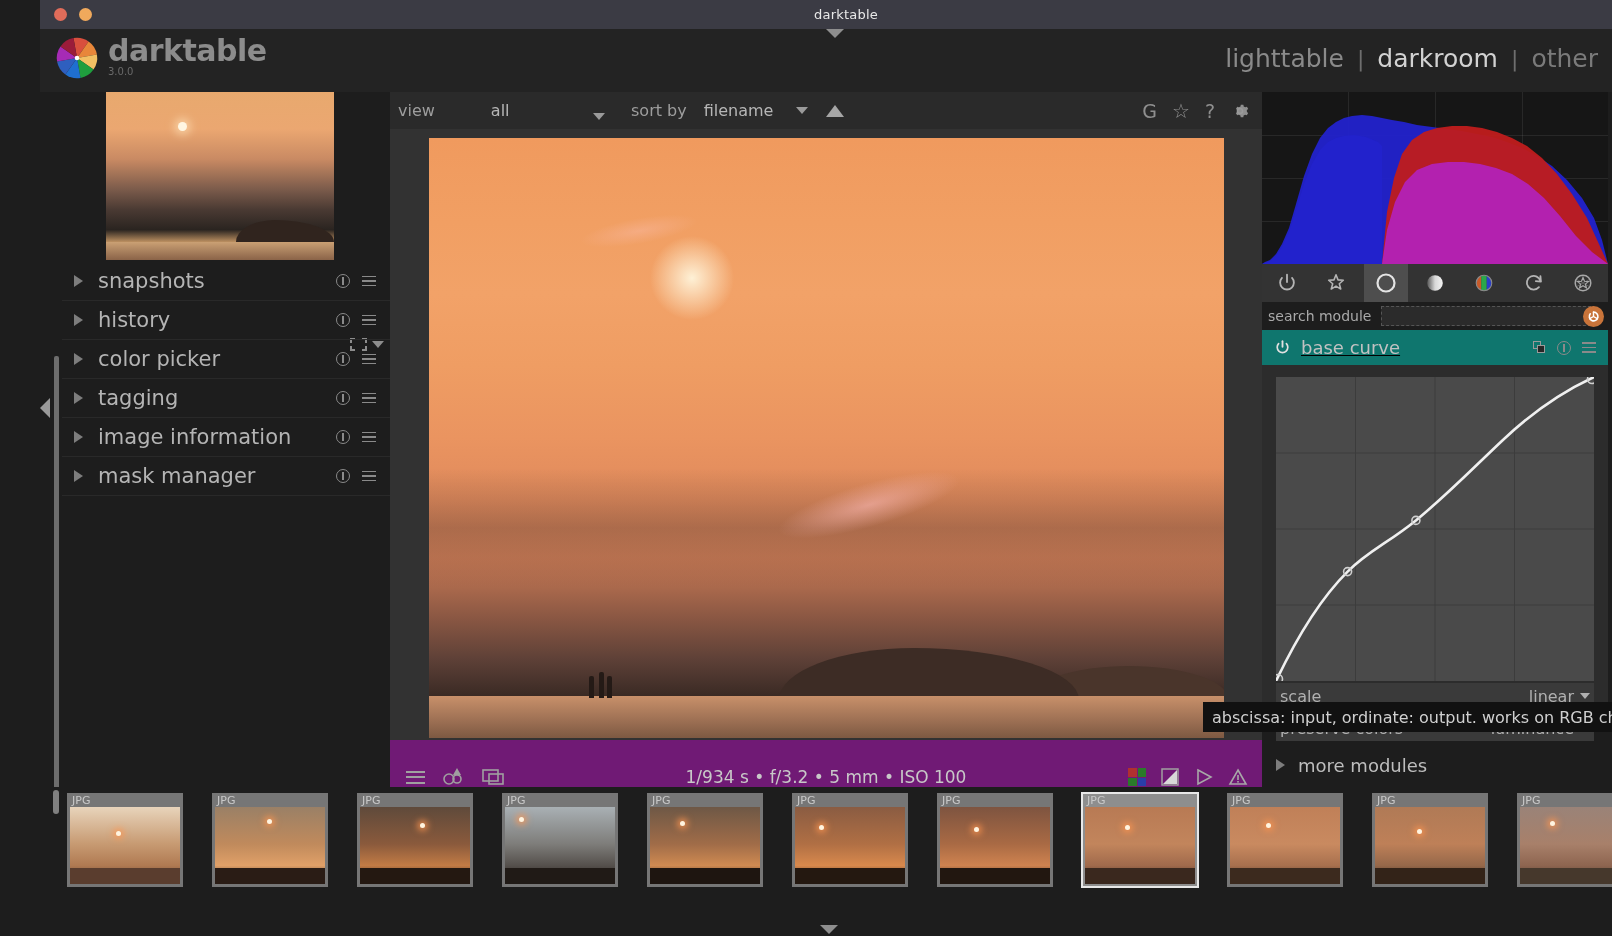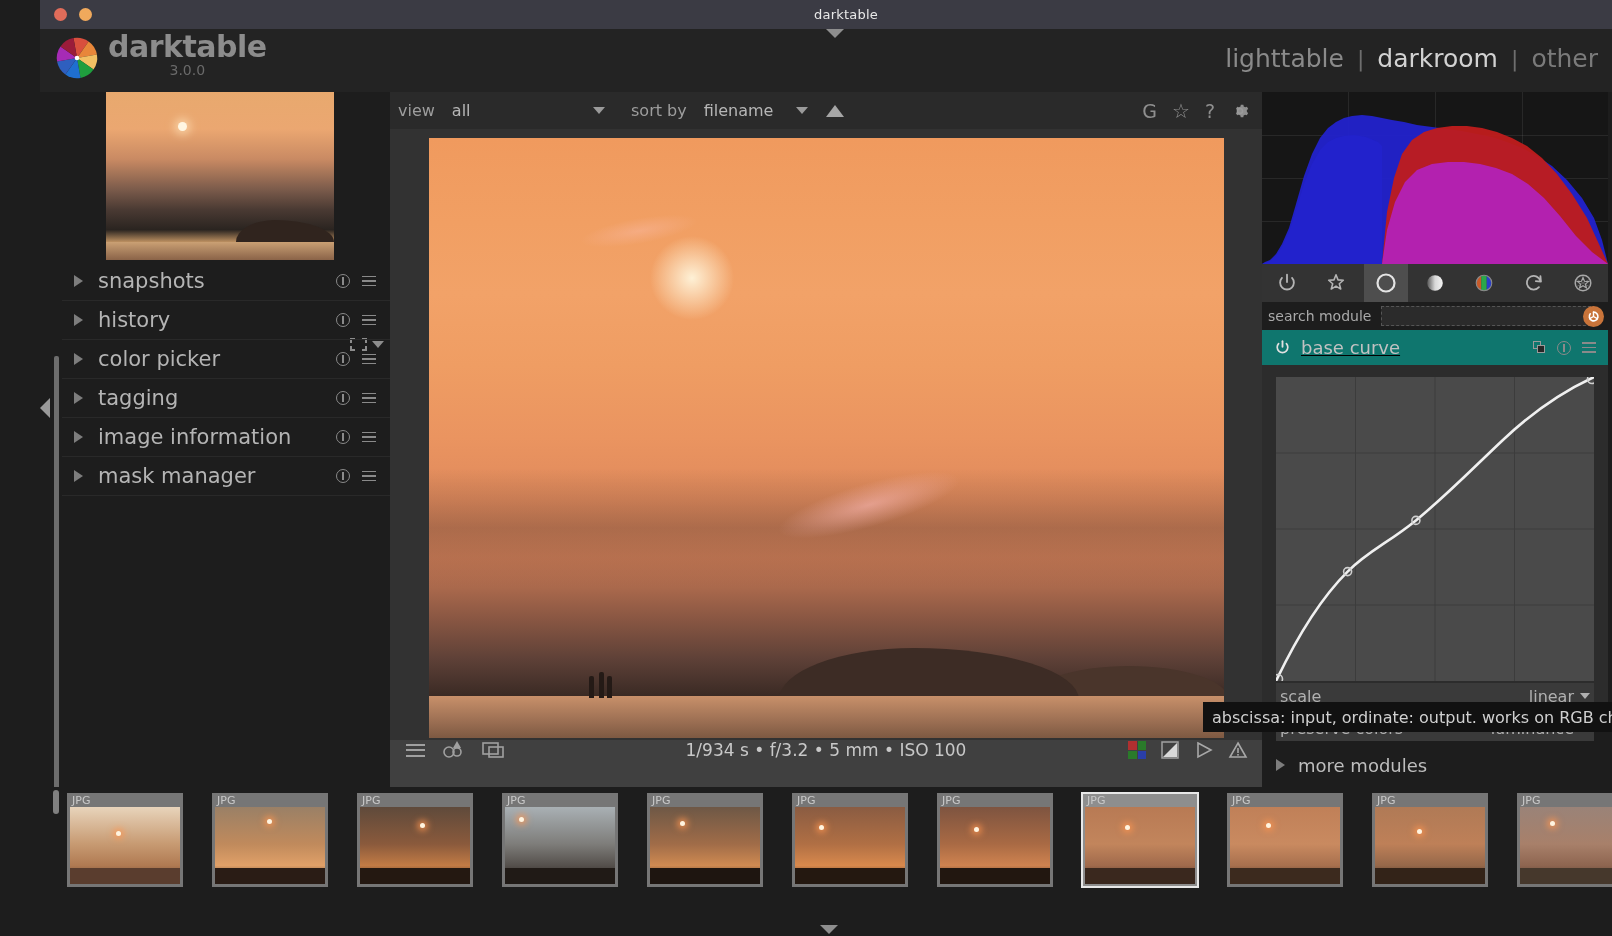--- a/index.html
+++ b/index.html
@@ -28,21 +28,21 @@
 
   
   .banner {
     position: absolute; top: 29px; left: 0; width: 1612px; height: 63px;
     background: #232323;
   }
   .logo-wrap { position: absolute; left: 14px; top: 6px; display: flex; align-items: flex-end; }
   .logo-svg { width: 46px; height: 46px; }
   .logo-text { margin-left: 8px; line-height: 1; position: relative; top: -4px; }
   .logo-name { font-size: 30px; font-weight: bold; color: #8c8c8c; letter-spacing: -.5px; }
-  .logo-ver { font-size: 14px; color: #6a6a6a; margin-top: 1px; text-align: center; }
+  .logo-ver { font-size: 10px; color: #6a6a6a; margin-top: 1px; }
 
   .views {
     position: absolute; right: 18px; top: 15px;
     display: flex; align-items: center; gap: 13px;
     font-size: 25px; color: #8a8a8a;
   }
   .views .sep { color: #6e6e6e; font-size: 22px; }
   .views .view.active { color: #d2d2d2; }
   .views .view.dim { color: #7a7a7a; }
   .views .caret {
@@ -148,21 +148,21 @@
     position: absolute; left: 350px; top: 92px; width: 872px; height: 37px;
     background: #2a2a2a; display: flex; align-items: center;
   }
   .fb-label { font-size: 16px; color: #9d9d9d; margin-left: 8px; }
   .fb-val { font-size: 16px; color: #b6b6b6; margin-left: 17px; }
   .fb-caret {
     width: 0; height: 0; margin-left: auto;
     border-left: 6px solid transparent; border-right: 6px solid transparent;
     border-top: 7px solid #9a9a9a;
   }
-  .fb-group-view { display:flex; align-items:center; width: 215px; margin-left: 0; }
+  .fb-group-view { display:flex; align-items:flex-end; width: 215px; margin-left: 0; gap: 39px; }
   .fb-group-sort { display:flex; align-items:center; width: 185px; margin-left: 18px; }
   .fb-up {
     width: 0; height: 0; margin-left: 18px;
     border-left: 9px solid transparent; border-right: 9px solid transparent;
     border-bottom: 12px solid #a6a6a6;
   }
   .fb-right { margin-left: auto; display: flex; align-items: center; gap: 15px; padding-right: 12px; }
   .g-ico { font-size: 19px; color: #8f8f8f; }
   .star-ico { font-size: 20px; color: #8f8f8f; }
   .q-ico { font-size: 19px; color: #8f8f8f; }
@@ -210,21 +210,21 @@
     position: absolute; left: 0; bottom: 0; width: 795px; height: 42px;
     background: linear-gradient(to bottom, #c8906a, #9c6f53 60%, #7d5942);
   }
   .photo .fig {
     position: absolute; bottom: 40px; width: 5px; height: 22px;
     background: #241a16; border-radius: 2px 2px 0 0;
   }
 
   .bottom-toolbar {
     position: absolute; left: 350px; top: 740px; width: 872px; height: 47px;
-    background: #404040; display: flex; align-items: flex-start; text-decoration: underline;
+    background: #701a75; display: flex; align-items: flex-end; text-decoration: underline;
   }
   .bt-left { display: flex; align-items: center; gap: 16px; margin-left: 16px; }
   .bt-status {
     position: absolute; left: 0; right: 0; text-align: center;
     font-size: 17px; color: #c8c8c8;
   }
   .bt-right { margin-left: auto; display: flex; align-items: center; gap: 14px; padding-right: 14px; }
   .ico-lines { width: 19px; height: 13px; position: relative; }
   .ico-lines i { position: absolute; left: 0; height: 2px; background: #a0a0a0; }
   .ico-lines i:nth-child(1){ top:0; width: 19px; }

